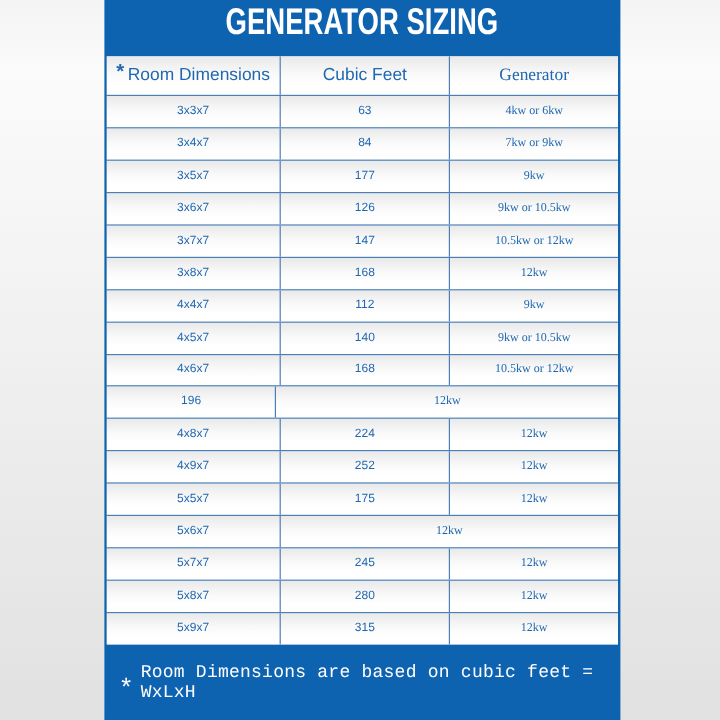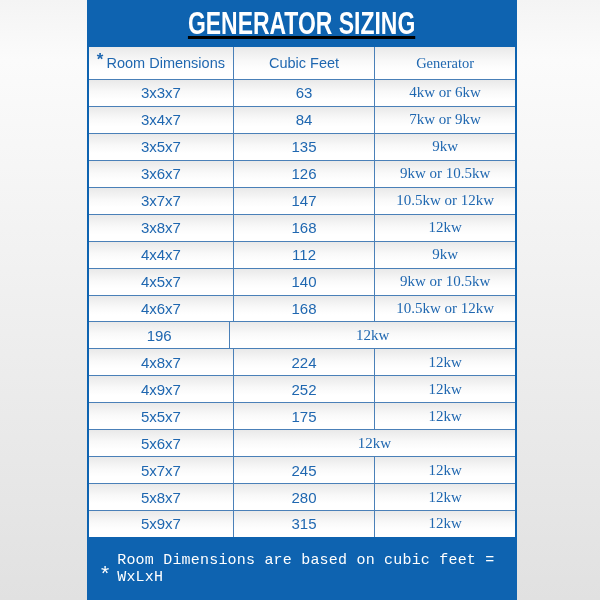--- a/index.html
+++ b/index.html
@@ -23,21 +23,21 @@
     position: absolute;
     left: 87px; top: 0;
     width: 430px; height: 600px;
     background: var(--panel-blue);
   }
 
   .title-band {
     position: absolute;
     left: 0; top: 0; right: 0;
     height: 47px;
-    display: flex; align-items: center; justify-content: center; text-decoration: underline;
+    display: flex; align-items: flex-start; justify-content: center;
   }
   .title {
     display: inline-block;
     color: var(--title-white);
     font-size: 31px;
     font-weight: 700;
     letter-spacing: 0px;
     transform: scaleX(0.74);
     white-space: nowrap;
   }
@@ -52,21 +52,21 @@
   .row {
     flex: 1;
     display: flex;
     background: linear-gradient(180deg, #e9e9e9 0%, #f9f9f9 45%, #ffffff 75%);
   }
   .row + .row { border-top: 1px solid var(--grid-blue); }
   .row.header { flex: 0 0 32px; }
   .cell {
     display: flex; align-items: center; justify-content: center;
     color: var(--text-blue);
-    font-size: 15px;
+    font-size: 10px;
     line-height: 1;
     white-space: nowrap;
   }
   .c1 { width: 34%;   border-right: 1px solid var(--grid-blue); }
   .c2 { width: 33.2%; border-right: 1px solid var(--grid-blue); justify-content: center; }
   .c3 { flex: 1; font-family: Liberation Serif, serif; }
   .header .cell { font-size: 14.5px; }
   .hmark {
     font-size: 17px;
     font-weight: 700;
@@ -122,21 +122,21 @@
           <div class="cell c2">63</div>
           <div class="cell c3">4kw or 6kw</div>
         </div>
         <div class="row">
           <div class="cell c1">3x4x7</div>
           <div class="cell c2">84</div>
           <div class="cell c3">7kw or 9kw</div>
         </div>
         <div class="row">
           <div class="cell c1">3x5x7</div>
-          <div class="cell c2">135</div>
+          <div class="cell c2">177</div>
           <div class="cell c3">9kw</div>
         </div>
         <div class="row">
           <div class="cell c1">3x6x7</div>
           <div class="cell c2">126</div>
           <div class="cell c3">9kw or 10.5kw</div>
         </div>
         <div class="row">
           <div class="cell c1">3x7x7</div>
           <div class="cell c2">147</div>

